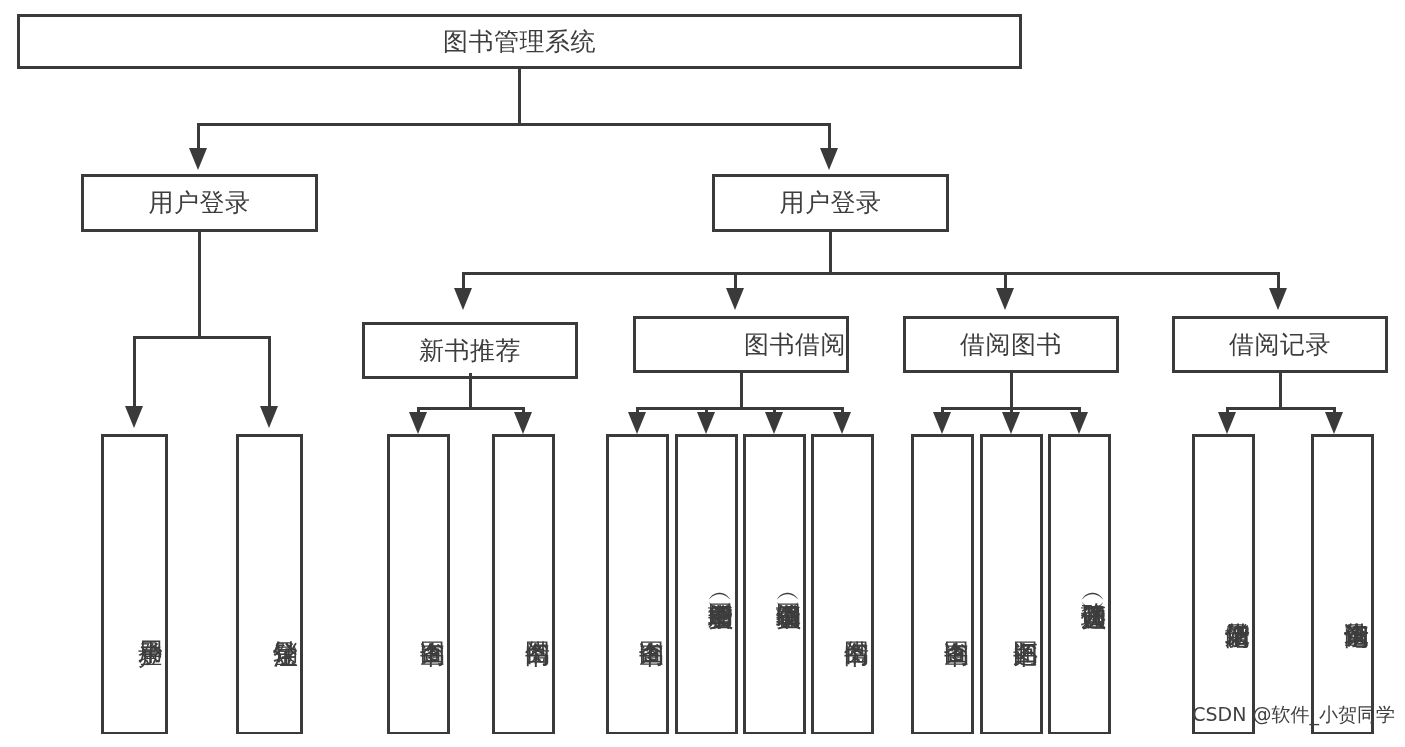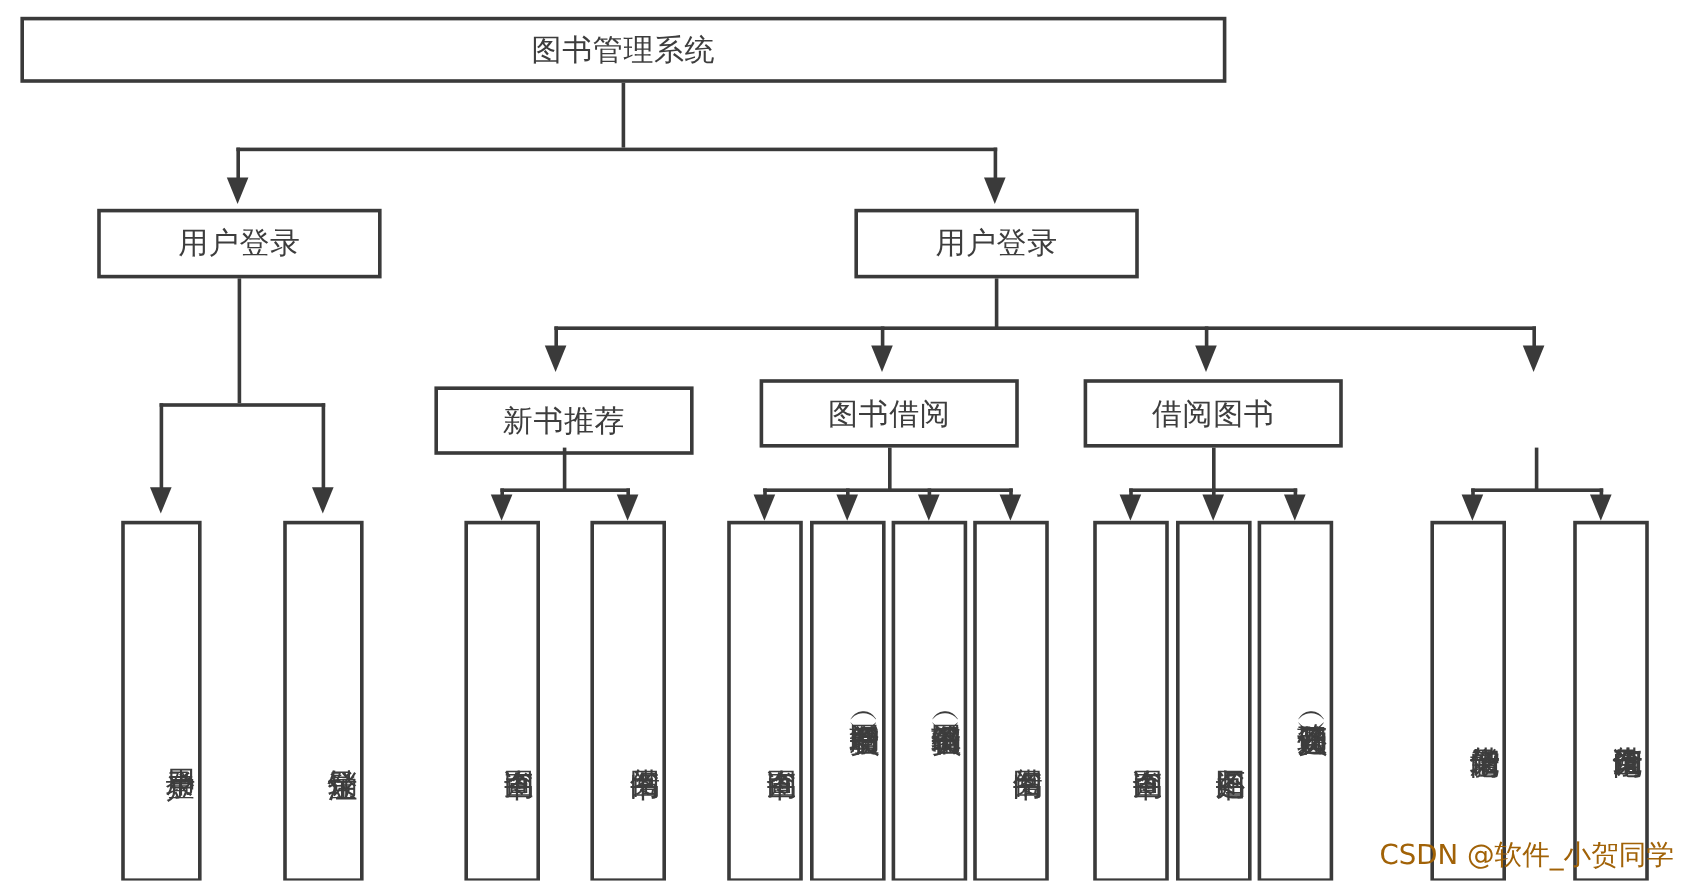--- a/index.html
+++ b/index.html
@@ -63,22 +63,22 @@
     position: absolute;
     width: 0;
     height: 0;
     border-left: 9px solid transparent;
     border-right: 9px solid transparent;
     border-top: 22px solid #3a3a3a;
   }
   
   #watermark {
     position: absolute;
-    color: #a16207;
-    font-size: 23px;
+    color: #404040;
+    font-size: 19px;
     white-space: nowrap;
     right: 10px;
     bottom: 6px;
   }
 </style>
 </head>
 <body>
 
 <div id="canvas">
 
@@ -116,25 +116,28 @@
   <div class="vline" style="left:734px; top:272px; width:3px; height:18px;"></div>
   <div class="arrow" style="left:726px; top:288px;"></div>
   <div class="vline" style="left:1004px; top:272px; width:3px; height:18px;"></div>
   <div class="arrow" style="left:996px; top:288px;"></div>
   <div class="vline" style="left:1277px; top:272px; width:3px; height:18px;"></div>
   <div class="arrow" style="left:1269px; top:288px;"></div>
 
   <div class="node horiz" style="left:362px; top:322px; width:216px; height:57px;">
     <span>新书推荐</span>
   </div>
-  <div class="node horiz" style="left:633px; top:316px; width:216px; height:57px;">
+  <div class="node horiz" style="left:633px; top:316px; width:216px; height:57px;justify-content:flex-end;">
     <span>图书借阅</span>
   </div>
   <div class="node horiz" style="left:903px; top:316px; width:216px; height:57px;">
     <span>借阅图书</span>
+  </div>
+  <div class="node horiz" style="left:1172px; top:316px; width:216px; height:57px;">
+    <span>借阅记录</span>
   </div>
 
   <div class="vline" style="left:469px; top:373px; width:3px; height:36px;"></div>
   <div class="hline" style="left:417px; top:407px; width:108px; height:3px;"></div>
   <div class="vline" style="left:417px; top:407px; width:3px; height:7px;"></div>
   <div class="arrow" style="left:409px; top:412px;"></div>
   <div class="vline" style="left:522px; top:407px; width:3px; height:7px;"></div>
   <div class="arrow" style="left:514px; top:412px;"></div>
 
   <div class="vline" style="left:740px; top:373px; width:3px; height:36px;"></div>

